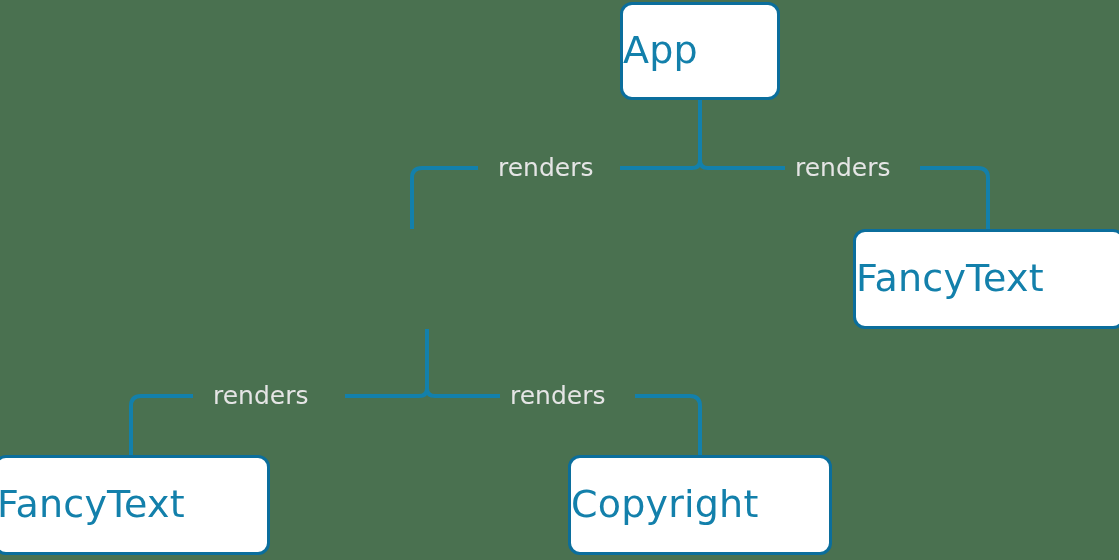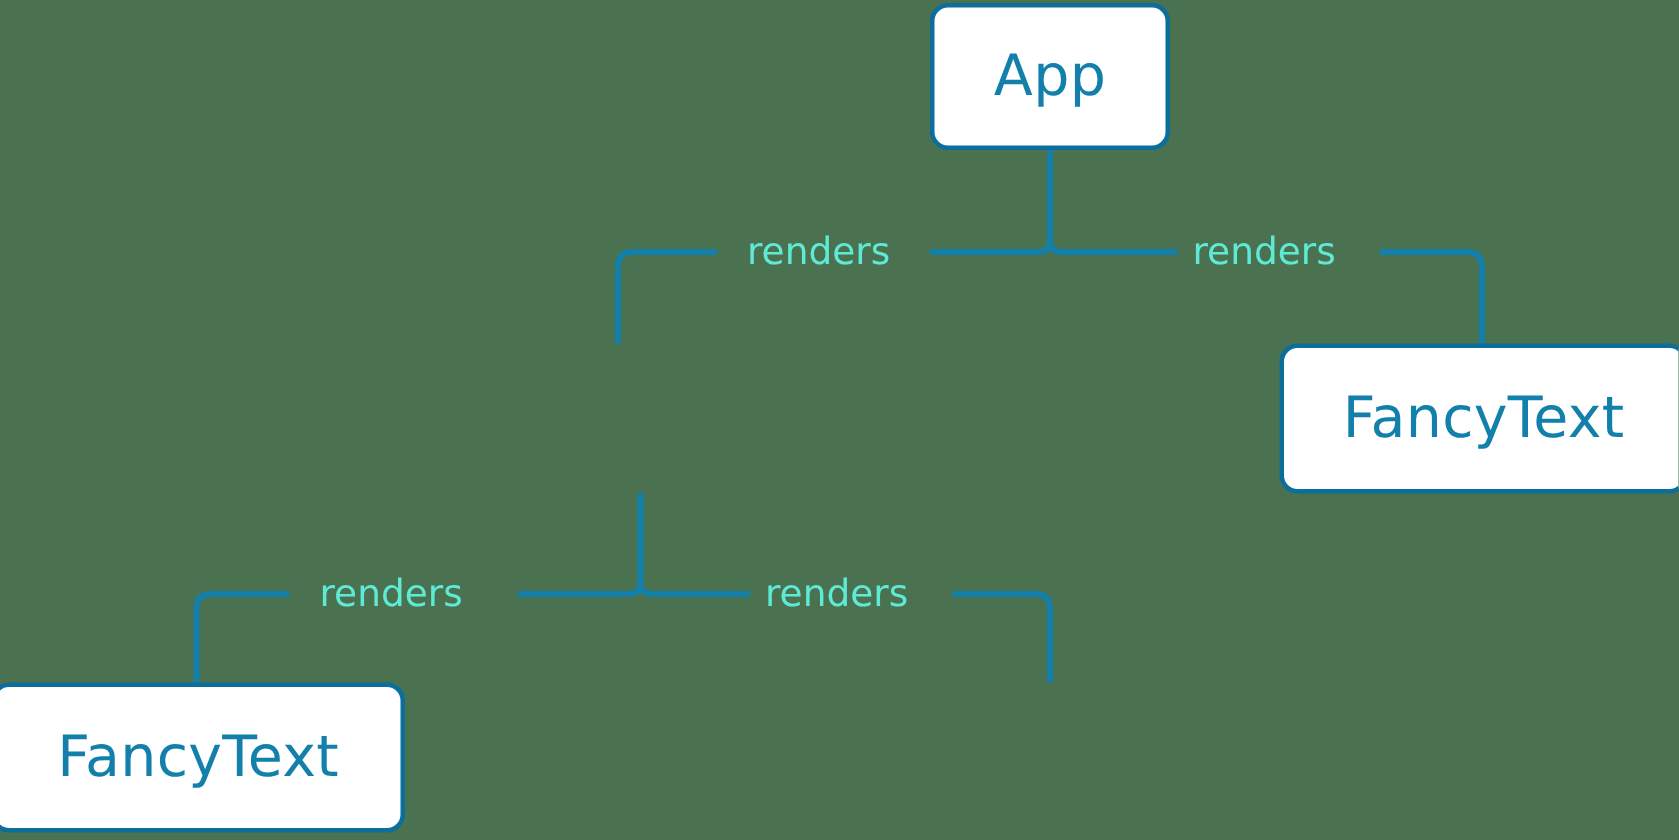--- a/index.html
+++ b/index.html
@@ -27,36 +27,35 @@
     height: 560px;
   }
   .node {
     position: absolute;
     box-sizing: border-box;
     background: #ffffff;
     border: 3px solid #0b6e9c;
     border-radius: 12px;
     display: flex;
     align-items: center;
-    justify-content: center;
     color: #1380ab;
     font-size: 38px;
     font-weight: 400;
     letter-spacing: 0.2px;
     white-space: nowrap;
     z-index: 2;
   }
   .node .node-label {
     display: block;
     line-height: 1;
     padding-bottom: 2px;
   }
   .edge-label {
     position: absolute;
-    color: #5eead4;
+    color: #e5e5e5;
     font-size: 25px;
     line-height: 1;
     white-space: nowrap;
     z-index: 3;
     background: transparent;
   }
 </style>
 </head>
 <body>
 
@@ -87,20 +86,23 @@
 
 
   <div class="node" style="left:853px; top:229px; width:272px; height:100px;">
     <span class="node-label">FancyText</span>
   </div>
 
   <div class="node" style="left:-6px; top:455px; width:276px; height:100px;">
     <span class="node-label">FancyText</span>
   </div>
 
+  <div class="node" style="left:568px; top:455px; width:264px; height:100px;">
+    <span class="node-label">Copyright</span>
+  </div>
 
   <div class="edge-label" style="left:498px; top:155px;">renders</div>
 
   <div class="edge-label" style="left:795px; top:155px;">renders</div>
 
   <div class="edge-label" style="left:213px; top:383px;">renders</div>
 
   <div class="edge-label" style="left:510px; top:383px;">renders</div>
 
 </div>

